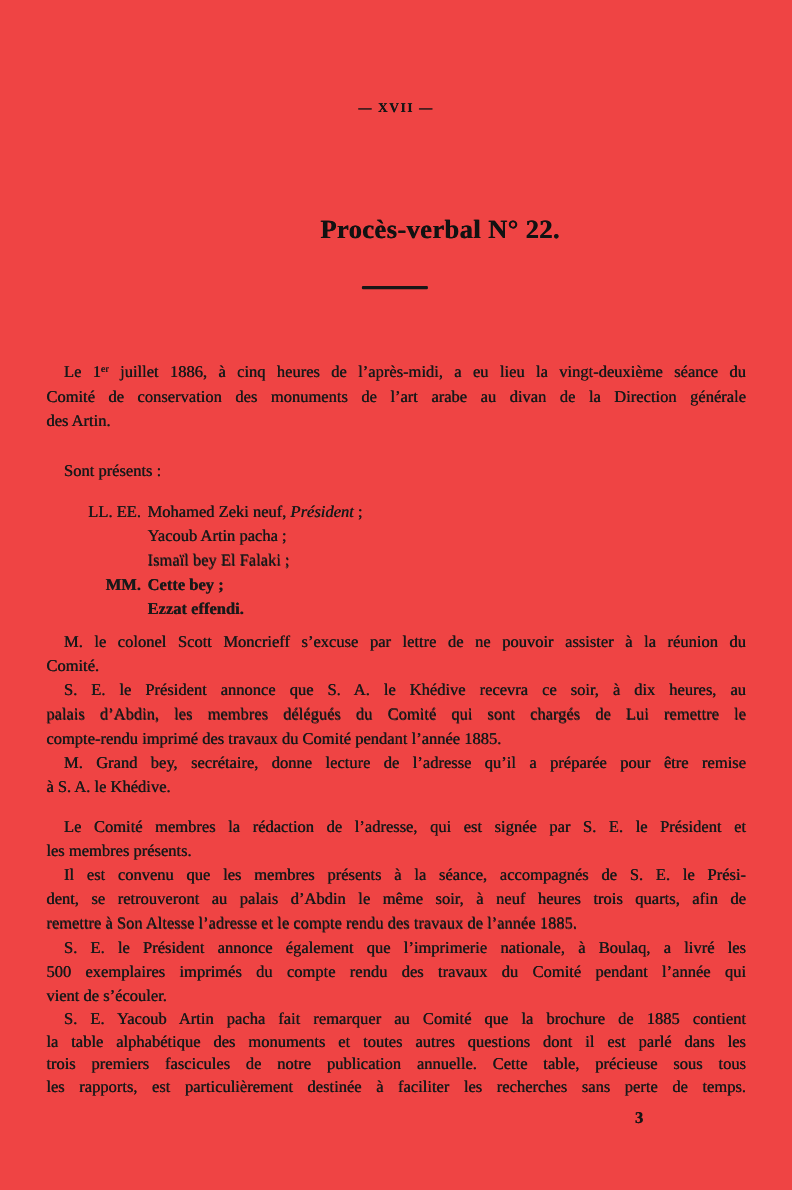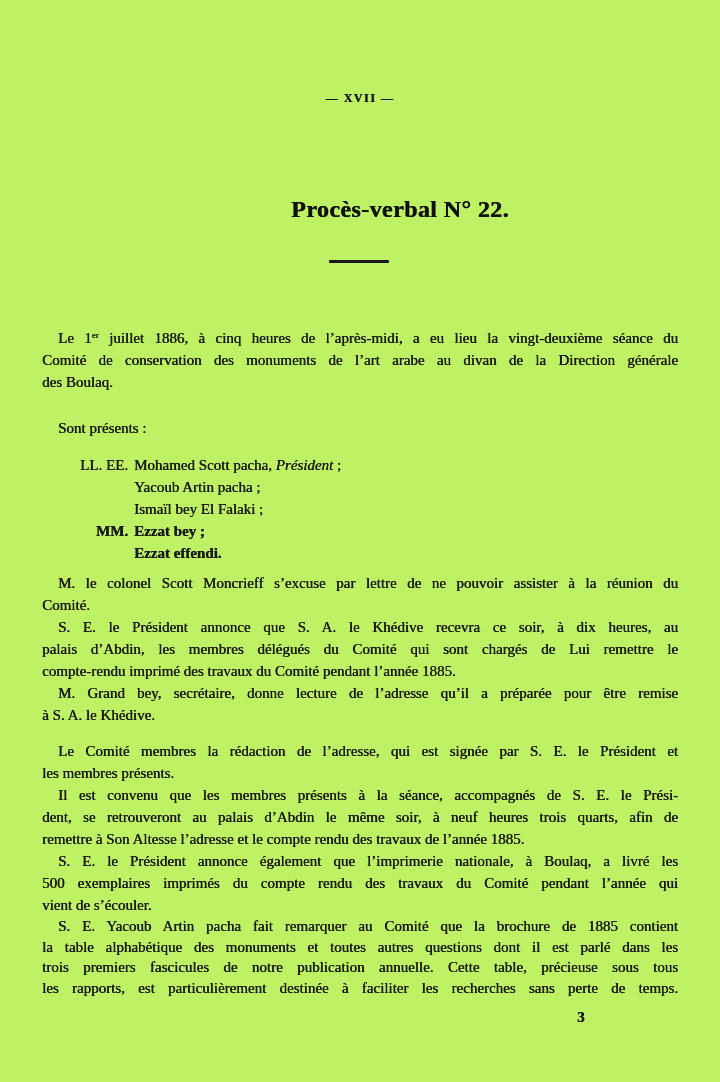--- a/index.html
+++ b/index.html
@@ -1,21 +1,21 @@
 <!DOCTYPE html>
 <html><head>
 <meta charset="utf-8">
 <style>
   html,body{margin:0;padding:0;}
   body{
     width:720px;height:1082px;position:relative;background:#ffffff;
     font-family:"Liberation Serif","DejaVu Serif",serif;color:#1a1a1a;
     overflow:hidden;
   }
-  .page{position:absolute;inset:0;background:#bef264;}
+  .page{position:absolute;inset:0;background:#ef4444;}
   #folio{
     position:absolute;top:91px;left:0;width:100%;text-align:center;
     font-size:12px;letter-spacing:1.5px;font-weight:bold;color:#161616;
     text-shadow:0.3px 0 0 currentColor;
   }
   #title{
     position:absolute;top:196px;left:0;width:100%;text-align:center;
     font-size:24px;font-weight:bold;letter-spacing:0.4px;color:#121212;
     text-shadow:0.5px 0.2px 0 currentColor;
     padding-left:40px;
@@ -54,39 +54,39 @@
 <body>
 
 <div class="page">
   <div id="folio">— XVII —</div>
   <div id="title">Procès-verbal N° 22.</div>
   <div id="title-rule"></div>
   <div id="body">
       <div class="para">
         <div class="line justify indent"><span class="">Le 1</span><span class="sup ">er</span><span class=""> juillet 1886, à cinq heures de l’après-midi, a eu lieu la vingt-deuxième séance du</span></div>
         <div class="line justify">Comité de conservation des monuments de l’art arabe au divan de la Direction générale</div>
-        <div class="line">des Boulaq.</div>
+        <div class="line">des Artin.</div>
       </div>
       <div class="line indent">Sont présents :</div>
       <div>
         <div class="att-row">
           <span class="att-label">LL. EE.</span>
-          <span class="att-name"><span class="">Mohamed Scott pacha, </span><span class="italic">Président</span><span class=""> ;</span></span>
+          <span class="att-name"><span class="">Mohamed Zeki neuf, </span><span class="italic">Président</span><span class=""> ;</span></span>
         </div>
         <div class="att-row">
           <span class="att-label"></span>
           <span class="att-name">Yacoub Artin pacha ;</span>
         </div>
         <div class="att-row">
           <span class="att-label"></span>
           <span class="att-name">Ismaïl bey El Falaki ;</span>
         </div>
         <div class="att-row">
           <span class="att-label bold">MM.</span>
-          <span class="att-name bold">Ezzat bey ;</span>
+          <span class="att-name bold">Cette bey ;</span>
         </div>
         <div class="att-row">
           <span class="att-label"></span>
           <span class="att-name bold">Ezzat effendi.</span>
         </div>
       </div>
       <div class="para">
         <div class="line justify indent">M. le colonel Scott Moncrieff s’excuse par lettre de ne pouvoir assister à la réunion du</div>
         <div class="line">Comité.</div>
       </div>

